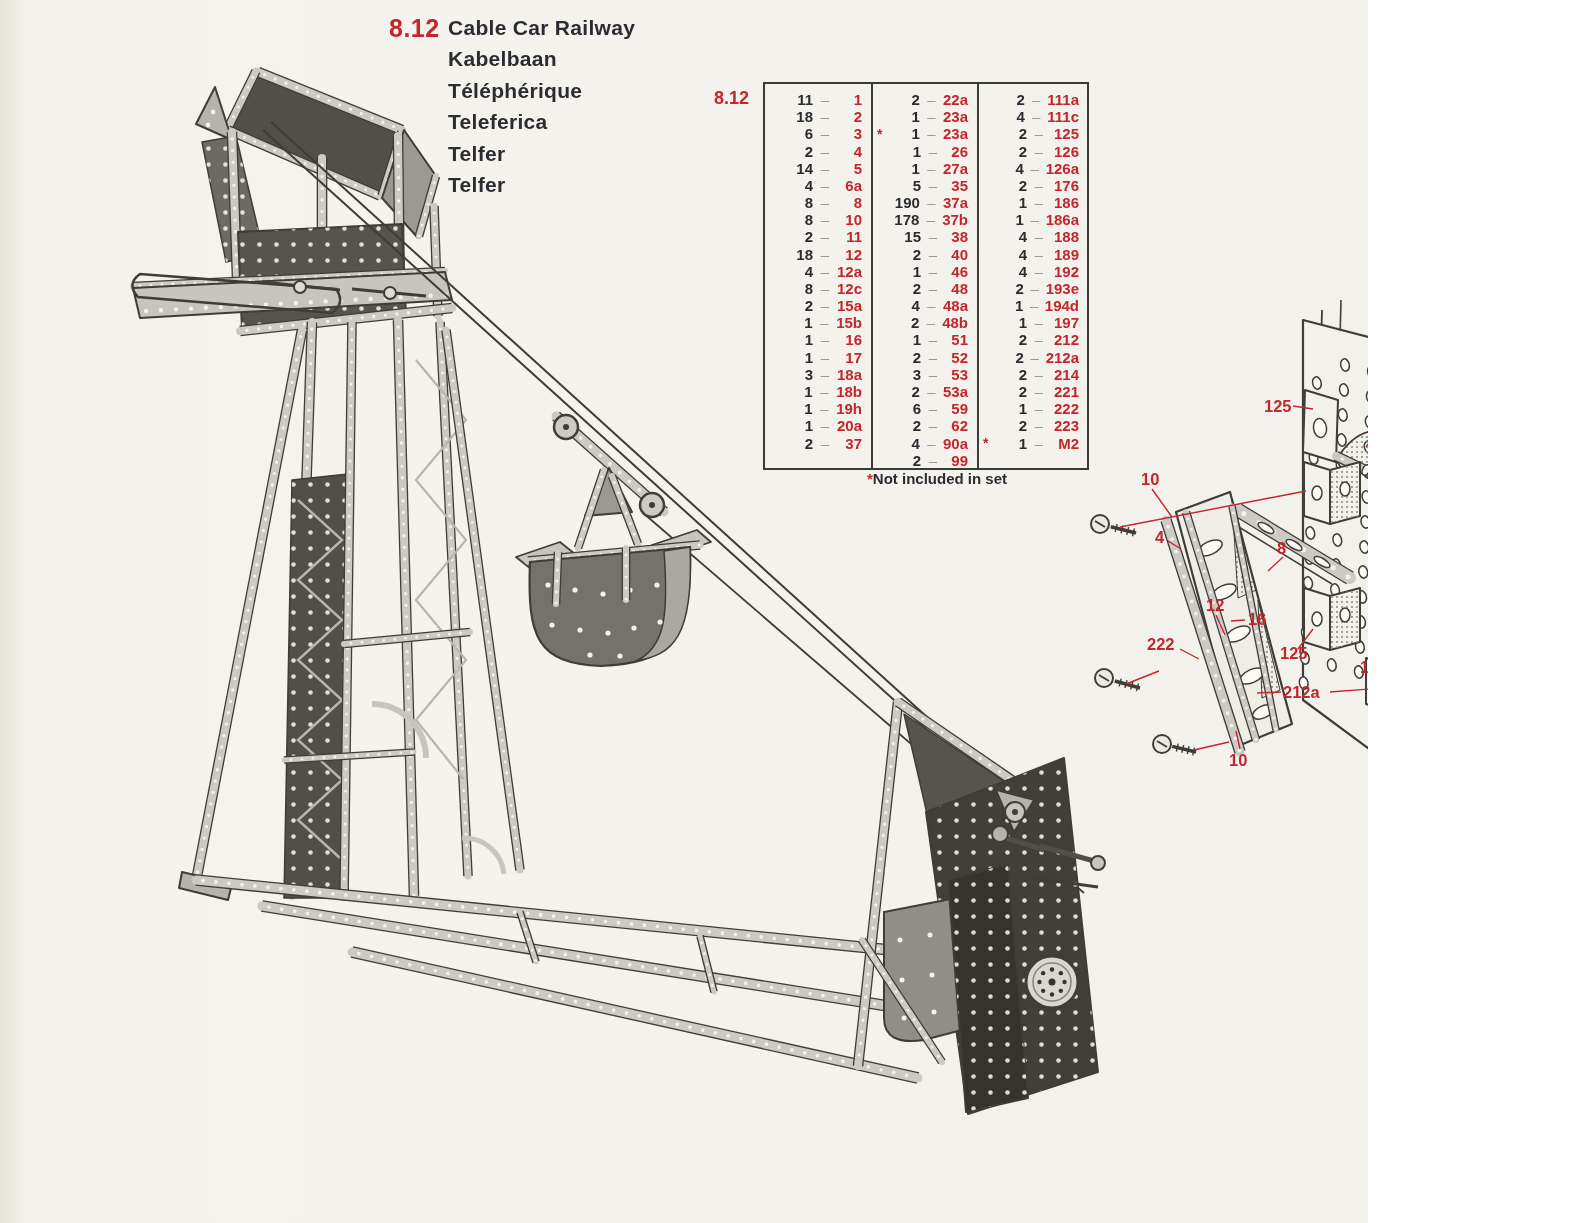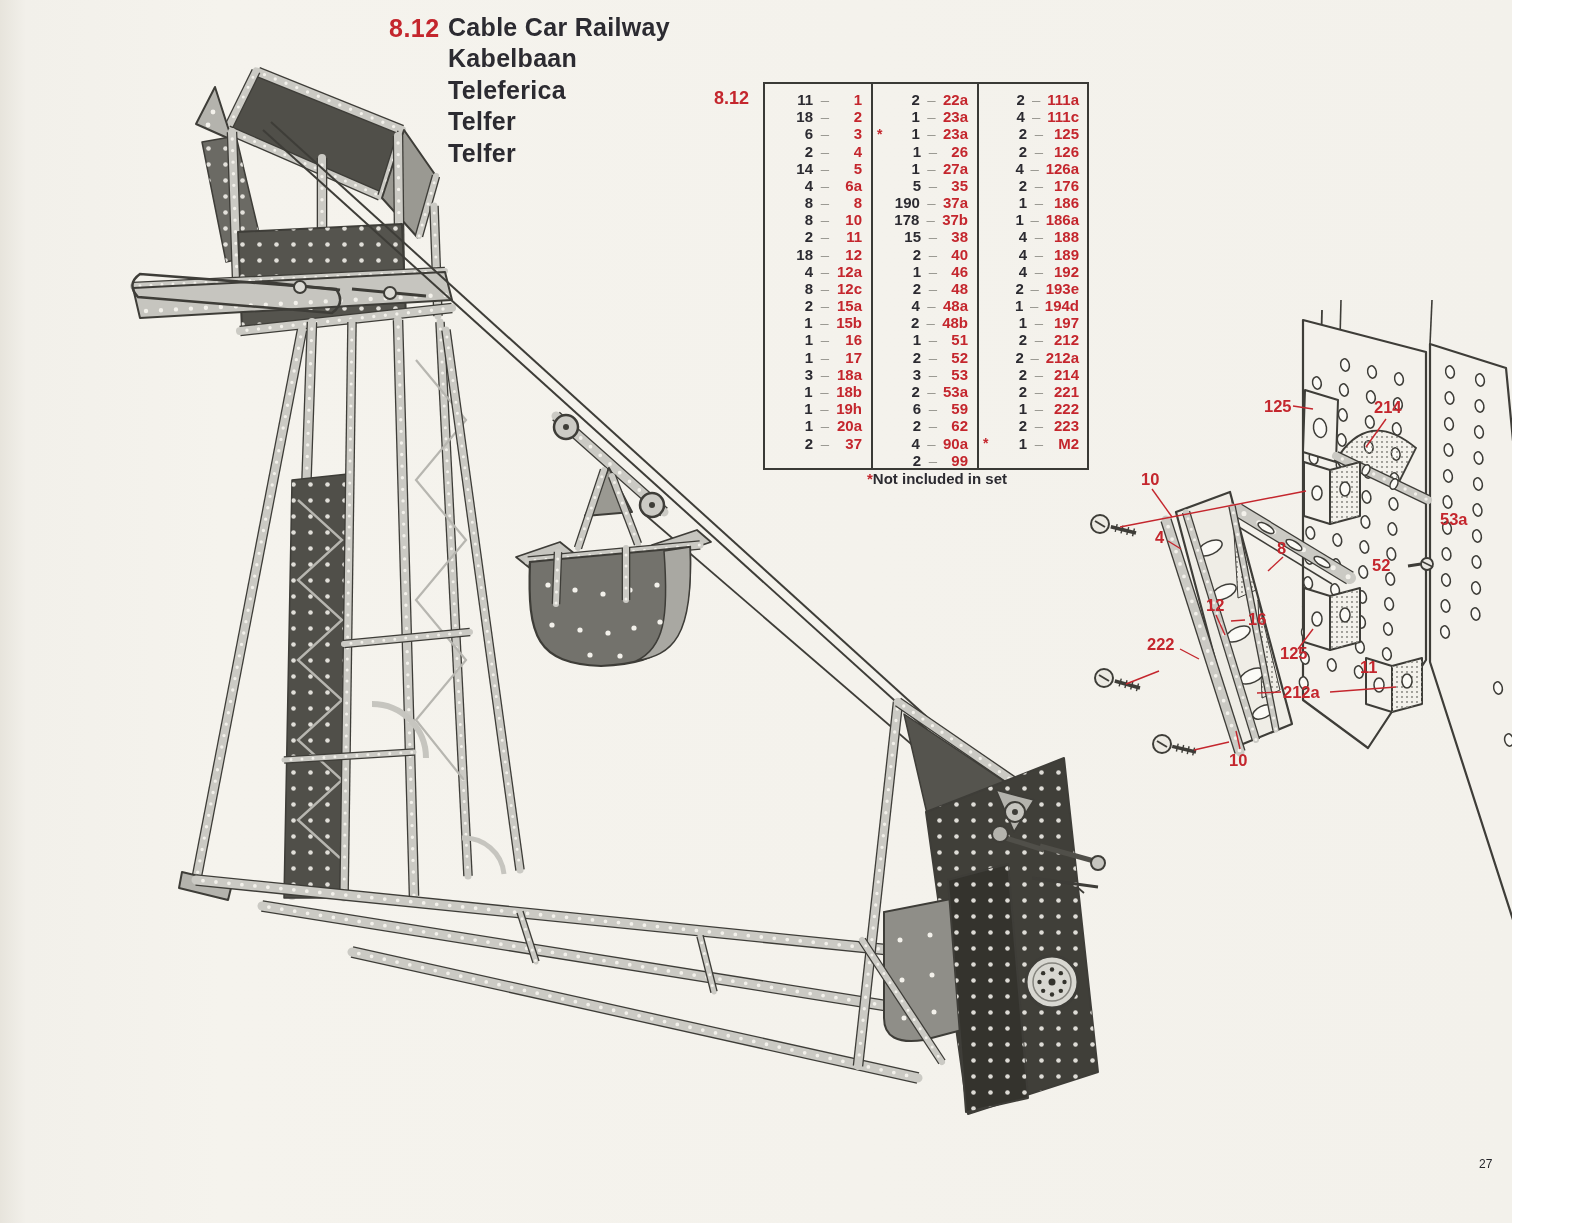--- a/index.html
+++ b/index.html
@@ -1,24 +1,24 @@
 <!DOCTYPE html>
 <html><head>
 <meta charset="utf-8">
 <style>
   html,body{margin:0;padding:0;}
   .page{
-    position:relative;width:1512px;height:1223px;overflow:hidden;
+    position:relative;width:1368px;height:1223px;overflow:hidden;
     background:linear-gradient(90deg,#e7e4dc 0px,#f2f0ea 26px,#f5f3ed 220px,#f3f1eb 100%);
     font-family:"Liberation Sans",sans-serif;color:#28272d;
   }
   .red{color:#c4262d;}
   
   .title-num{position:absolute;left:389px;top:14px;font-size:25px;font-weight:bold;color:#c4262d;letter-spacing:.5px;}
-  .title-names{position:absolute;left:448px;top:12px;font-size:25px;font-weight:bold;color:#2c2b31;line-height:31.4px;letter-spacing:.3px;}
+  .title-names{position:absolute;left:448px;top:12px;font-size:21px;font-weight:bold;color:#2c2b31;line-height:31.4px;letter-spacing:.3px;}
   
   .ptable-label{position:absolute;left:714px;top:88px;font-size:18px;font-weight:bold;color:#c4262d;}
   .ptable{position:absolute;left:763px;top:82px;width:326px;height:388px;border:2.5px solid #3a3a36;display:flex;box-sizing:border-box;}
   .pcol{width:106px;box-sizing:border-box;padding-top:7px;}
   .pcol.c3{width:111px;}
   .pcol + .pcol{border-left:2px solid #3a3a36;}
   .prow{display:flex;align-items:center;height:17.18px;position:relative;padding-left:16px;font-size:15px;font-weight:bold;}
   .prow .star{position:absolute;left:4px;top:1px;color:#c4262d;font-size:14px;}
   .prow .qty{width:32px;text-align:right;color:#2c2b31;}
   .prow .dash{width:24px;text-align:center;color:#9b9a93;font-weight:normal;}
@@ -391,20 +391,21 @@
       <line x1="1194" y1="750" x2="1229" y2="742" stroke="#c4262d" stroke-width="1.4"></line>
     </svg>
 
   <div class="title-num">8.12</div>
   <div class="title-names">
 
       <div>Cable Car Railway</div>
 
       <div>Kabelbaan</div>
 
+      <div>Téléphérique</div>
 
       <div>Teleferica</div>
 
 
       <div>Telfer</div>
 
 
 
       <div>Telfer</div>
 

